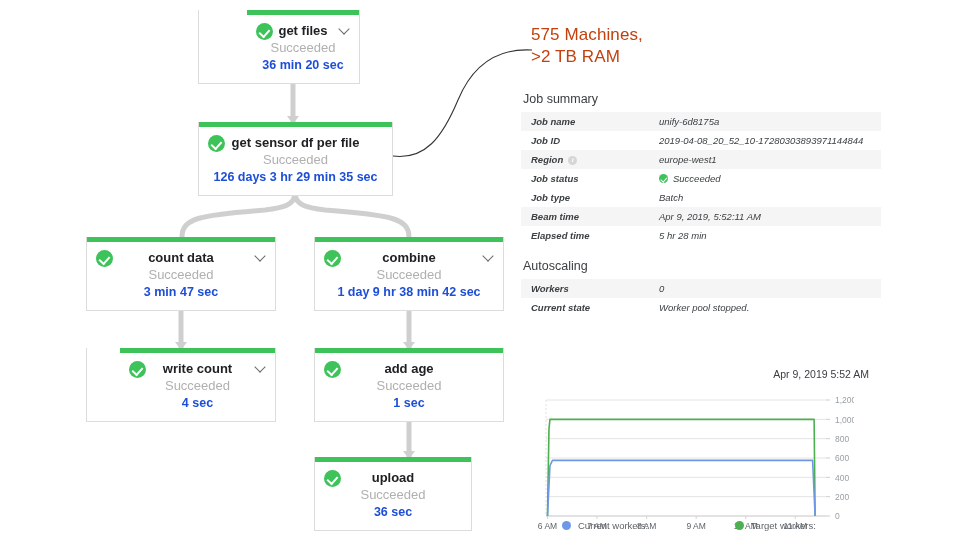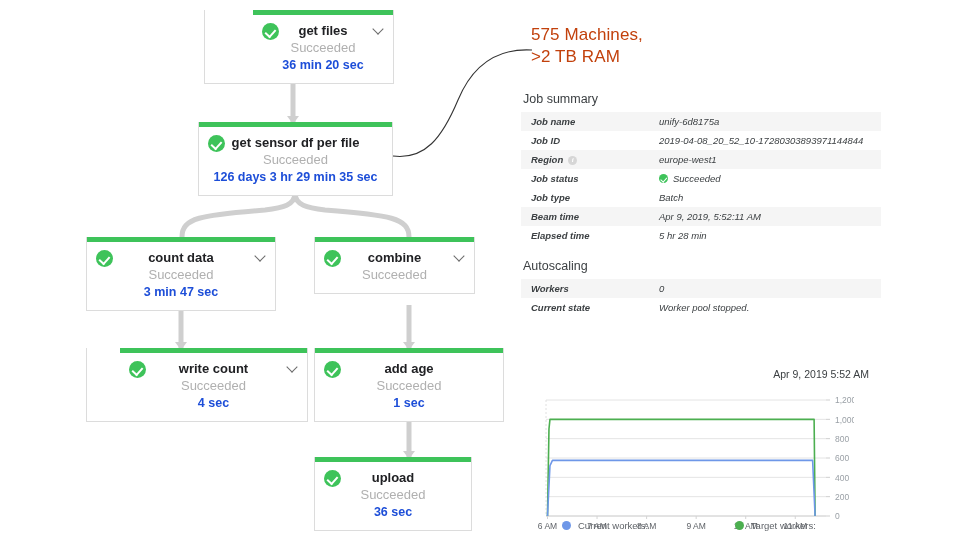--- a/index.html
+++ b/index.html
@@ -28,25 +28,25 @@
 
   .chk{position:absolute;left:9px;top:8px;width:17px;height:17px;border-radius:50%;
        background:#3ec35a;display:block;}
   .chk:after{content:"";position:absolute;left:4.5px;top:4px;width:4.5px;height:8px;
        border:solid #fff;border-width:0 2px 2px 0;transform:rotate(42deg);}
   .chev{position:absolute;right:9px;top:9px;width:11px;height:11px;}
   .chev:before{content:"";position:absolute;left:1px;top:1px;width:7px;height:7px;
        border:solid #6b6b6b;border-width:0 1.6px 1.6px 0;transform:rotate(45deg);}
 
   
-  #n-getfiles      {left:204px;top:10px; width:190px;padding-left:48px;}
+  #n-getfiles      {left:198px;top:10px; width:162px;padding-left:48px;}
   #n-getsensor     {left:198px;top:122px;width:195px;}
   #n-countdata     {left:86px; top:237px;width:190px;}
-  #n-combine       {left:314px;top:237px;width:161px;}
-  #n-writecount    {left:86px; top:348px;width:222px;padding-left:33px;}
+  #n-combine       {left:314px;top:237px;width:190px;}
+  #n-writecount    {left:86px; top:348px;width:190px;padding-left:33px;}
   #n-addage        {left:314px;top:348px;width:190px;}
   #n-upload        {left:314px;top:457px;width:158px;}
 
   
   #callout-svg{position:absolute;left:380px;top:18px;width:170px;height:160px;}
   #callout-text{position:absolute;left:531px;top:24px;width:250px;
     font-size:17px;line-height:22px;color:#c2410c;font-weight:400;letter-spacing:.1px;}
 
   
   #panel{position:absolute;left:521px;top:92px;width:366px;}
@@ -138,20 +138,21 @@
       </div>
     </div>
 
     <div class="node" id="n-combine">
       <div class="bar"></div>
       <div class="body">
         <span class="chk"></span>
         <span class="chev"></span>
         <div class="title">combine</div>
         <div class="status">Succeeded</div>
+        <div class="dur">1 day 9 hr 38 min 42 sec</div>
       </div>
     </div>
 
     <div class="node" id="n-writecount">
       <div class="bar"></div>
       <div class="body">
         <span class="chk"></span>
         <span class="chev"></span>
         <div class="title">write count</div>
         <div class="status">Succeeded</div>

